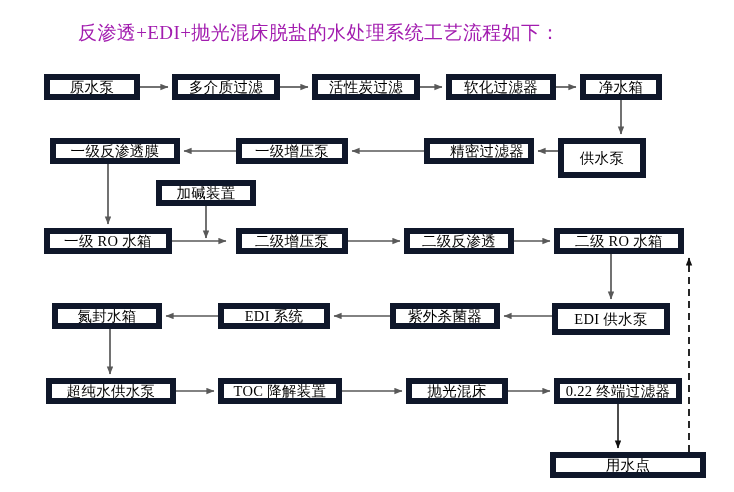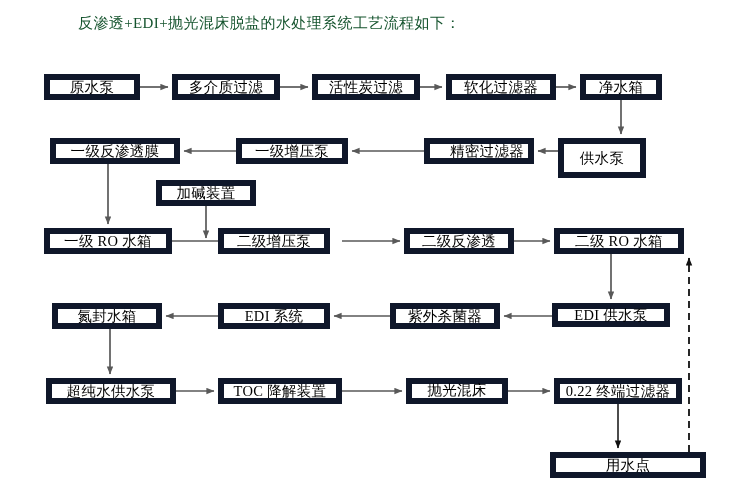--- a/index.html
+++ b/index.html
@@ -23,23 +23,23 @@
     position: absolute;
     left: 0;
     top: 0;
     width: 734px;
     height: 492px;
     pointer-events: none;
   }
   .title {
     position: absolute;
     left: 78px;
-    top: 14px;
-    font-size: 15px;
-    color: #14532d;
+    top: 20px;
+    font-size: 19px;
+    color: #a21caf;
     letter-spacing: 0.4px;
     white-space: nowrap;
     font-family: "Liberation Serif", "DejaVu Serif", serif;
   }
   .node {
     position: absolute;
     box-sizing: border-box;
     border: 6px solid #0f172a;
     background: #ffffff;
     color: #000;
@@ -142,50 +142,50 @@
     <span>供水泵</span>
   </div>
 
   <div class="node" style="left:156px; top:180px; width:100px; height:26px;">
     <span>加碱装置</span>
   </div>
 
   <div class="node" style="left:44px; top:228px; width:128px; height:26px;">
     <span>一级 RO 水箱</span>
   </div>
-  <div class="node" style="left:218px; top:228px; width:112px; height:26px;">
+  <div class="node" style="left:236px; top:228px; width:112px; height:26px;">
     <span>二级增压泵</span>
   </div>
   <div class="node" style="left:404px; top:228px; width:110px; height:26px;">
     <span>二级反渗透</span>
   </div>
   <div class="node" style="left:554px; top:228px; width:130px; height:26px;">
     <span>二级 RO 水箱</span>
   </div>
 
   <div class="node" style="left:52px; top:303px; width:110px; height:26px;">
     <span>氮封水箱</span>
   </div>
   <div class="node" style="left:218px; top:303px; width:112px; height:26px;">
     <span>EDI 系统</span>
   </div>
   <div class="node" style="left:390px; top:303px; width:110px; height:26px;">
     <span>紫外杀菌器</span>
   </div>
-  <div class="node" style="left:552px; top:303px; width:118px; height:24px;">
+  <div class="node" style="left:552px; top:303px; width:118px; height:32px;">
     <span>EDI 供水泵</span>
   </div>
 
   <div class="node" style="left:46px; top:378px; width:130px; height:26px;">
     <span>超纯水供水泵</span>
   </div>
   <div class="node" style="left:218px; top:378px; width:124px; height:26px;align-items:flex-end;">
     <span>TOC 降解装置</span>
   </div>
-  <div class="node" style="left:406px; top:378px; width:102px; height:26px;font-family:Liberation Mono, monospace;">
+  <div class="node" style="left:406px; top:378px; width:102px; height:26px;">
     <span>抛光混床</span>
   </div>
   <div class="node" style="left:554px; top:378px; width:128px; height:26px;">
     <span>0.22 终端过滤器</span>
   </div>
 
   <div class="node" style="left:550px; top:452px; width:156px; height:26px;">
     <span>用水点</span>
   </div>
 

